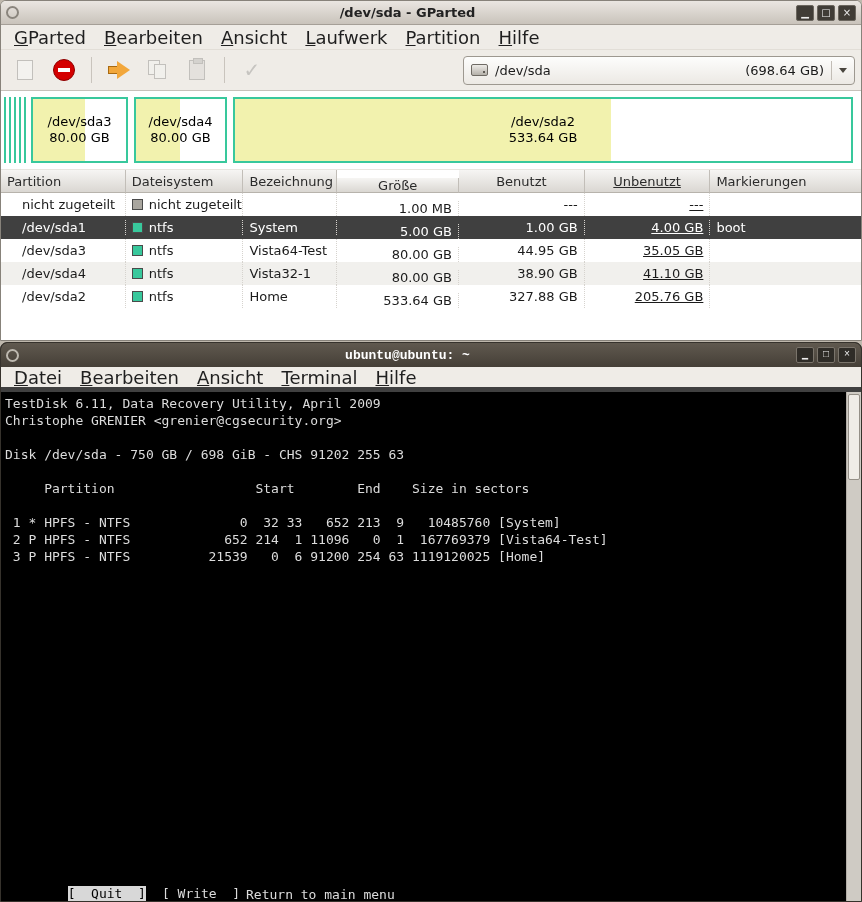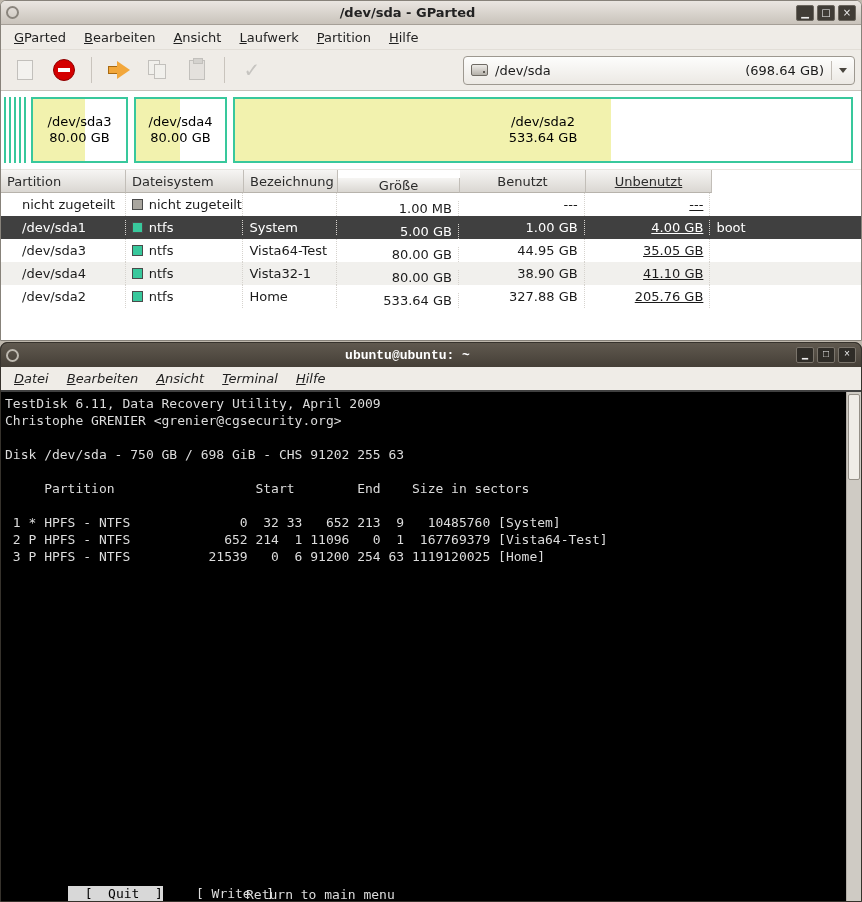--- a/index.html
+++ b/index.html
@@ -13,21 +13,21 @@
   .titlebar { height:24px; display:flex; align-items:center; padding:0 5px; gap:4px; }
   .gp-titlebar { background:linear-gradient(#EAE6E1,#C9C3BB); border-bottom:1px solid #A59F97; }
   .win-circle { width:13px; height:13px; border-radius:50%; border:2px solid #8A857D; flex:none; }
   .win-title { flex:1; text-align:center; font-weight:bold; font-size:13px; color:#222;
                white-space:nowrap; overflow:hidden; }
   .win-buttons { display:flex; gap:3px; flex:none; }
   .win-btn { width:18px; height:16px; background:#403C36; border:1px solid #6B665E; border-radius:2px;
              color:#EDEDED; font-size:10px; line-height:14px; text-align:center; cursor:default; }
   .menubar { height:25px; background:#EFECE7; display:flex; align-items:center; padding-left:4px;
              border-bottom:1px solid #E2DED7; }
-  .menu-item { display:inline-block; padding:3px 9px; font-size:13px; color:#1F1F1F; }
+  .menu-item { display:inline-block; padding:3px 9px; font-size:18px; color:#1F1F1F; }
   .menu-item::first-letter { text-decoration:underline; }
 
   .toolbar { height:41px; background:#EFECE7; border-bottom:1px solid #C6C1BA;
              display:flex; align-items:center; padding:0 6px; gap:3px; }
   .tb-btn { width:36px; height:34px; display:flex; align-items:center; justify-content:center; border-radius:3px; }
   .tb-btn.disabled { opacity:.45; filter:grayscale(60%); }
   .tb-sep { width:1px; height:26px; background:#C9C4BD; margin:0 6px; flex:none; }
   .icon-doc { width:16px; height:20px; background:#FBFAF8; border:1px solid #8F8B85; }
   .icon-noentry { width:22px; height:22px; border-radius:50%; background:#D40000; border:1px solid #8E0000;
                   position:relative; }
@@ -81,28 +81,28 @@
   .row-sel { background:#404040; color:#FFF;align-items:center; }
   .swatch { width:11px; height:11px; border:1px solid #4A4A4A; margin-right:6px; flex:none; background:#38C89C; }
 
   
   .terminal { position:absolute; left:0; top:342px; width:862px; height:560px; background:#000;
               border:1px solid #36322C; border-radius:7px 7px 0 0; overflow:hidden; }
   .term-titlebar { background:linear-gradient(#60594F,#453F37);font-family:Liberation Mono, monospace; }
   .term-titlebar .win-title { color:#FFF; }
   .term-titlebar .win-circle { border-color:#BDB8AF; }
   .term-titlebar .win-btn { background:#2F2C27; border-color:#7A746B; }
-  .term-menubar { border-bottom:2px solid #404040;font-style:italic; }
+  .term-menubar { border-bottom:5px solid #404040; }
   .term-body { position:absolute; left:0; right:0; top:49px; bottom:0; background:#000; }
   .term-screen { position:absolute; left:4px; top:3px; right:17px; bottom:0;
                  font:13px/17px "DejaVu Sans Mono","Liberation Mono",monospace; color:#DCDCDC; }
   .term-line { height:17px; white-space:pre; }
   .term-bottom { position:absolute; left:4px; top:476px; white-space:pre;
                  font:13px/17px "DejaVu Sans Mono","Liberation Mono",monospace; color:#DCDCDC; }
-  .term-bottom .btn { white-space:pre;padding-left:17px; }
+  .term-bottom .btn { white-space:pre; }
   .term-bottom .inv { background:#D8D8D8; color:#000; }
   .term-bottom .gap { display:inline-block; width:16px; }
   .term-hint { position:absolute; left:245px; top:494px; white-space:pre;
                font:13px/17px "DejaVu Sans Mono","Liberation Mono",monospace; color:#DCDCDC; }
   .term-scrollbar { position:absolute; right:0; top:0; bottom:0; width:15px; background:#CFCBC4;
                     border-left:1px solid #B3AEA7; }
   .term-thumb { position:absolute; left:1px; top:2px; width:12px; height:86px; background:#EFECE7;
                 border:1px solid #948F87; border-radius:2px; }
 </style>
 </head>
@@ -193,20 +193,21 @@
     </div>
 
     <div class="ptable">
       <div class="trow">
         <span class="th c1">Partition</span>
         <span class="th c2">Dateisystem</span>
         <span class="th c3">Bezeichnung</span>
         <span class="th c4 thc">Größe</span>
         <span class="th c5 thc">Benutzt</span>
         <span class="th c6 thc">Unbenutzt</span>
+        <span class="th c7">Markierungen</span>
       </div>
 
       <div class="trow">
         <span class="td c1 indent">nicht zugeteilt</span>
         <span class="td c2">
             <i class="swatch" style="background:#A9A69F"></i>
             <span>nicht zugeteilt</span>
           </span>
         <span class="td c3"></span>
         <span class="td c4 num">1.00 MB</span>

